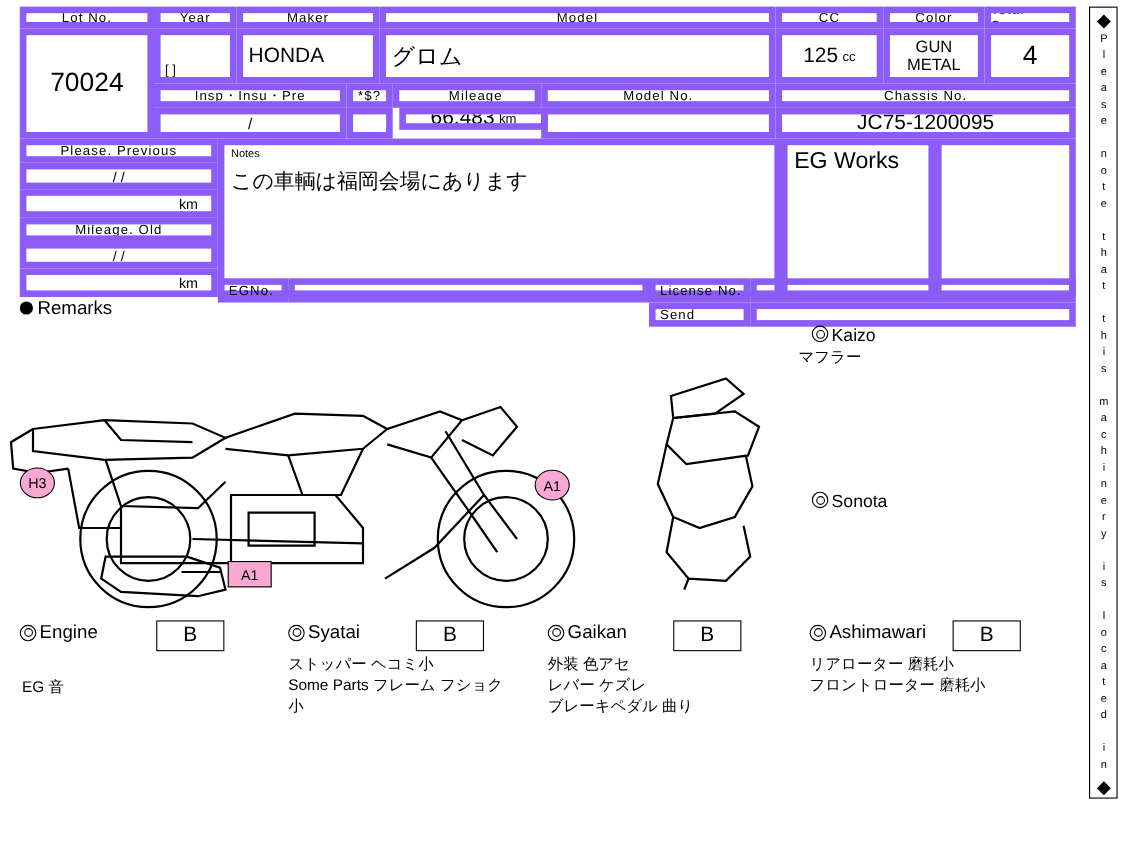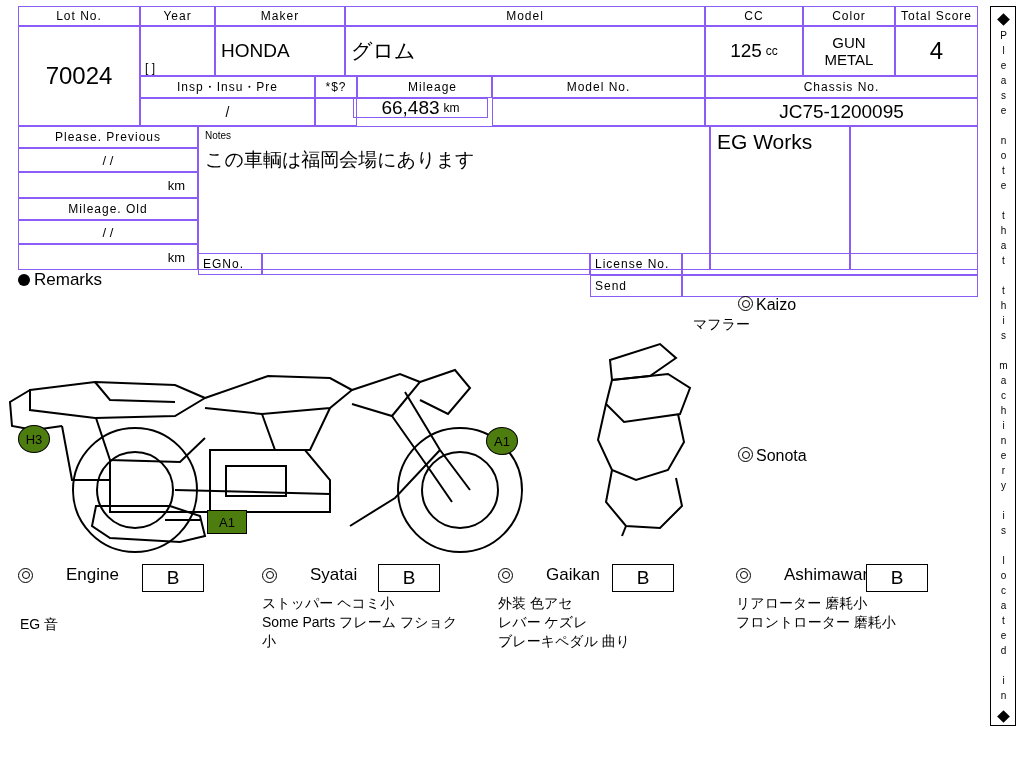--- a/index.html
+++ b/index.html
@@ -17,21 +17,21 @@
   }
   .sheet {
     position: absolute;
     left: 0; top: 0;
     width: 1024px; height: 768px;
   }
   
   .cell {
     position: absolute;
     box-sizing: border-box;
-    border: 1px solid #8b5cf6;
+    border: 6px solid #8b5cf6;
     display: flex;
     align-items: center;
     justify-content: center;
     overflow: hidden;
   }
   .cell.left { justify-content: flex-start; padding-left: 5px; }
   .hdr { font-size: 12px; letter-spacing: 1px; }
   .val { font-size: 19px; }
   .big { font-size: 24px; }
 
@@ -91,21 +91,21 @@
   #diagram {
     position: absolute;
     left: 0; top: 330px;
     width: 700px; height: 230px;
   }
 
   .marker {
     position: absolute;
     box-sizing: border-box;
     border: 1px solid #000;
-    background: #4d7c0f;
+    background: #f9a8d4;
     font-size: 13px;
     display: flex;
     align-items: center;
     justify-content: center;
   }
   .marker.round {
     width: 32px; height: 28px;
     border-radius: 50%;
   }
 
@@ -144,21 +144,20 @@
     left: 14px; top: 560px;
     width: 950px; height: 110px;
   }
   .score-block { position: absolute; top: 0; }
   .score-title {
     font-size: 17px;
     white-space: nowrap;
     display: flex;
     align-items: center;
     height: 30px;
-    gap: 30px;
   }
   .score-box {
     position: absolute;
     top: 4px;
     width: 62px; height: 28px;
     border: 1px solid #000;
     box-sizing: border-box;
     display: flex;
     align-items: center;
     justify-content: center;
@@ -203,21 +202,21 @@
     <div class="cell big" style="left:877px; top:20px; width:83px; height:50px;">4</div>
 
     <div class="cell hdr" style="left:122px; top:70px; width:175px; height:22px;">Insp・Insu・Pre</div>
     <div class="cell hdr" style="left:297px; top:70px; width:42px; height:22px;">*$?</div>
     <div class="cell hdr" style="left:339px; top:70px; width:135px; height:22px;padding-left:16px;">Mileage</div>
     <div class="cell hdr" style="left:474px; top:70px; width:213px; height:22px;">Model No.</div>
     <div class="cell hdr" style="left:687px; top:70px; width:273px; height:22px;">Chassis No.</div>
 
     <div class="cell" style="left:122px; top:92px; width:175px; height:28px; font-size:14px;">/</div>
     <div class="cell" style="left:297px; top:92px; width:42px; height:28px;"></div>
-    <div class="cell" style="left:335px; top:92px; width:135px; height:20px;">
+    <div class="cell" style="left:345px; top:92px; width:135px; height:20px;">
       <span class="val">66,483</span>
       <span style="font-size:12px; margin-left:4px;">km</span>
     </div>
     <div class="cell left" style="left:474px; top:92px; width:213px; height:28px;"></div>
     <div class="cell val" style="left:687px; top:92px; width:273px; height:28px;">JC75-1200095</div>
 
     <div class="cell hdr" style="left:0; top:120px; width:180px; height:22px;">Please. Previous</div>
     <div class="cell" style="left:0; top:142px; width:180px; height:24px; justify-content:center; font-size:13px;">/    /</div>
     <div class="cell" style="left:0; top:166px; width:180px; height:26px; justify-content:flex-end; padding-right:12px; font-size:13px;">km</div>
     <div class="cell hdr" style="left:0; top:192px; width:180px; height:22px;">Mileage. Old</div>
@@ -298,21 +297,21 @@
     </svg>
 
     <div class="marker round" style="left:18px; top:95px;">H3</div>
     <div class="marker round" style="left:486px; top:97px;">A1</div>
     <div class="marker" style="left:207px; top:180px; width:40px; height:24px;">A1</div>
   </div>
 
   <div class="side-label" style="left:738px; top:296px;">
     <span class="dbl-circle"></span><span>Kaizo</span>
   </div>
-  <div class="side-sub" style="left:693px; top:316px;">マフラー</div>
+  <div class="side-sub" style="left:726px; top:316px;">マフラー</div>
 
   <div class="side-label" style="left:738px; top:447px;">
     <span class="dbl-circle"></span><span>Sonota</span>
   </div>
   <div class="side-sub" style="left:726px; top:468px;"></div>
 
   <div id="scores">
 
     <div class="score-block" style="left:4px;">
       <div class="score-title">

